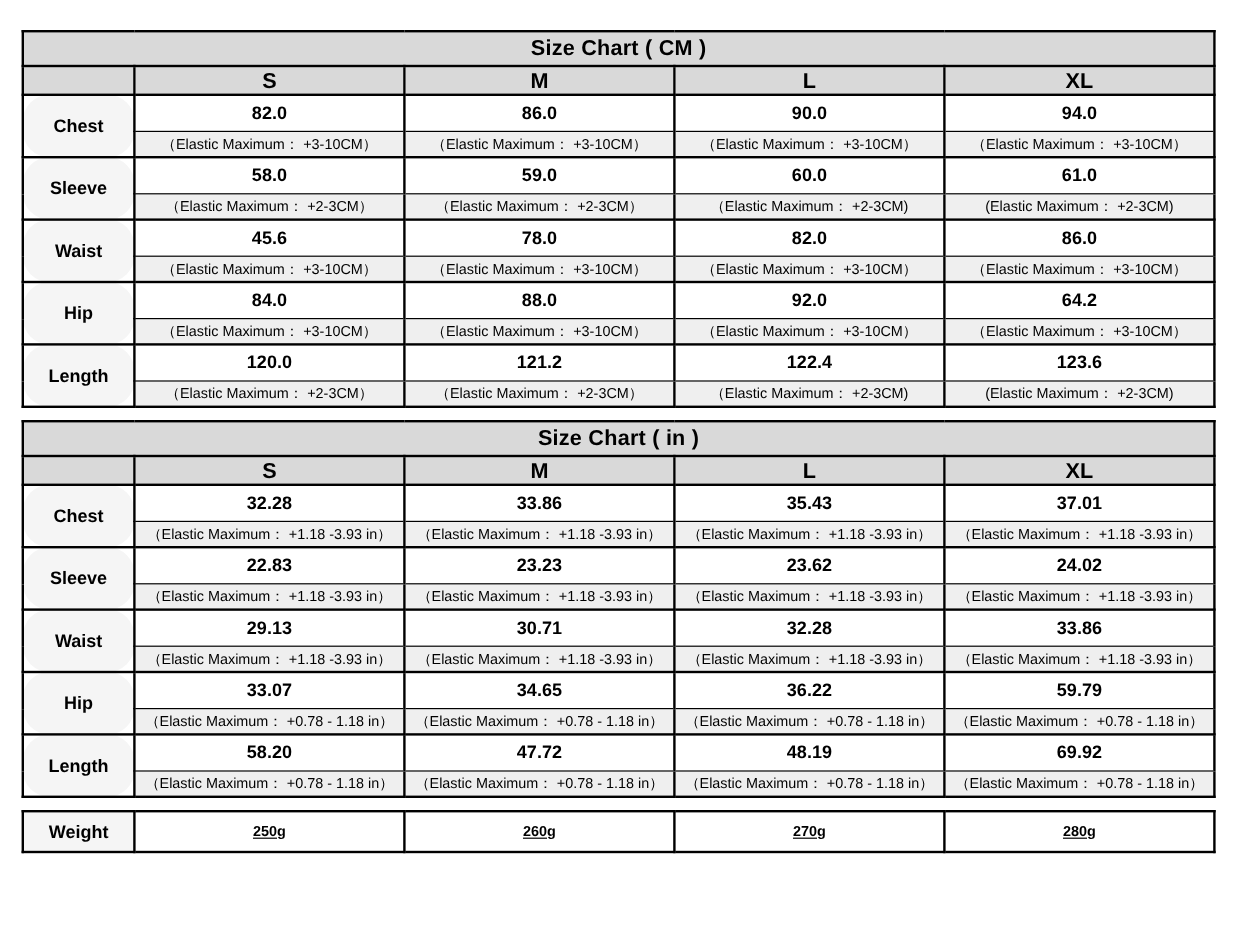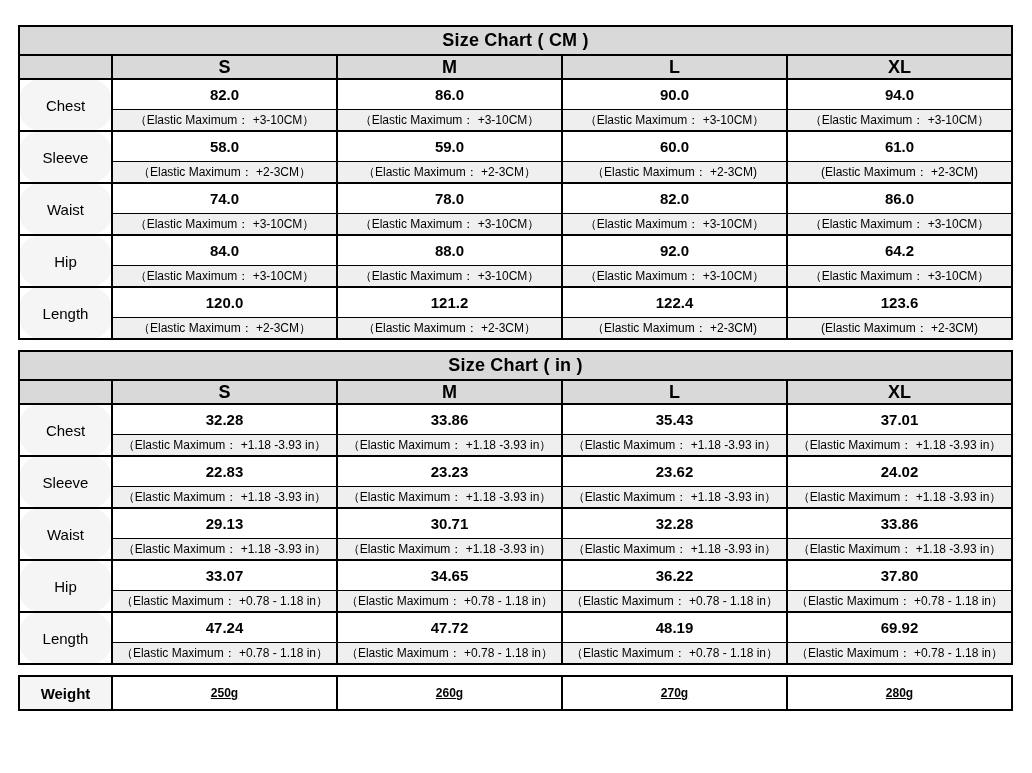--- a/index.html
+++ b/index.html
@@ -38,21 +38,21 @@
     background: var(--header-bg, #d9d9d9);
     height: 22px;
   }
   .size-cell {
     font-size: 18px;
     font-weight: bold;
   }
   .row-label {
     background: var(--label-bg, #f5f5f5);
     font-size: 15px;
-    font-weight: normal;
+    font-weight: bold;
     border-radius: 22px;
   }
   .value-cell {
     background: var(--value-bg, #ffffff);
     font-size: 15px;
     font-weight: bold;
     height: 29px;
     border-bottom: 1px solid var(--border-color, #000);
     margin-top: 45px;
   }
@@ -126,21 +126,21 @@
             <td class="value-cell">61.0</td>
           </tr>
           <tr class="note-row">
             <td class="note-cell">（Elastic Maximum： +2-3CM）</td>
             <td class="note-cell">（Elastic Maximum： +2-3CM）</td>
             <td class="note-cell">（Elastic Maximum： +2-3CM)</td>
             <td class="note-cell">(Elastic Maximum： +2-3CM)</td>
           </tr>
           <tr class="value-row">
             <th class="row-label" rowspan="2">Waist</th>
-            <td class="value-cell">74.0</td>
+            <td class="value-cell">45.6</td>
             <td class="value-cell">78.0</td>
             <td class="value-cell">82.0</td>
             <td class="value-cell">86.0</td>
           </tr>
           <tr class="note-row">
             <td class="note-cell">（Elastic Maximum： +3-10CM）</td>
             <td class="note-cell">（Elastic Maximum： +3-10CM）</td>
             <td class="note-cell">（Elastic Maximum： +3-10CM）</td>
             <td class="note-cell">（Elastic Maximum： +3-10CM）</td>
           </tr>
@@ -232,31 +232,31 @@
             <td class="note-cell">（Elastic Maximum： +1.18 -3.93 in）</td>
             <td class="note-cell">（Elastic Maximum： +1.18 -3.93 in）</td>
             <td class="note-cell">（Elastic Maximum： +1.18 -3.93 in）</td>
             <td class="note-cell">（Elastic Maximum： +1.18 -3.93 in）</td>
           </tr>
           <tr class="value-row">
             <th class="row-label" rowspan="2">Hip</th>
             <td class="value-cell">33.07</td>
             <td class="value-cell">34.65</td>
             <td class="value-cell">36.22</td>
-            <td class="value-cell">37.80</td>
+            <td class="value-cell">59.79</td>
           </tr>
           <tr class="note-row">
             <td class="note-cell">（Elastic Maximum： +0.78 - 1.18 in）</td>
             <td class="note-cell">（Elastic Maximum： +0.78 - 1.18 in）</td>
             <td class="note-cell">（Elastic Maximum： +0.78 - 1.18 in）</td>
             <td class="note-cell">（Elastic Maximum： +0.78 - 1.18 in）</td>
           </tr>
           <tr class="value-row">
             <th class="row-label" rowspan="2">Length</th>
-            <td class="value-cell">47.24</td>
+            <td class="value-cell">58.20</td>
             <td class="value-cell">47.72</td>
             <td class="value-cell">48.19</td>
             <td class="value-cell">69.92</td>
           </tr>
           <tr class="note-row">
             <td class="note-cell">（Elastic Maximum： +0.78 - 1.18 in）</td>
             <td class="note-cell">（Elastic Maximum： +0.78 - 1.18 in）</td>
             <td class="note-cell">（Elastic Maximum： +0.78 - 1.18 in）</td>
             <td class="note-cell">（Elastic Maximum： +0.78 - 1.18 in）</td>
           </tr>

